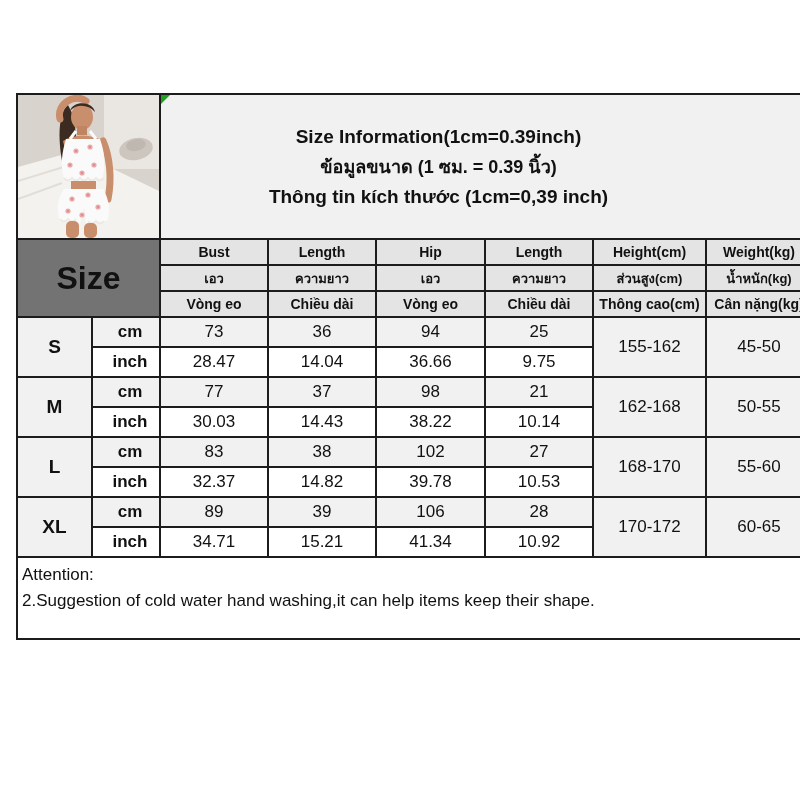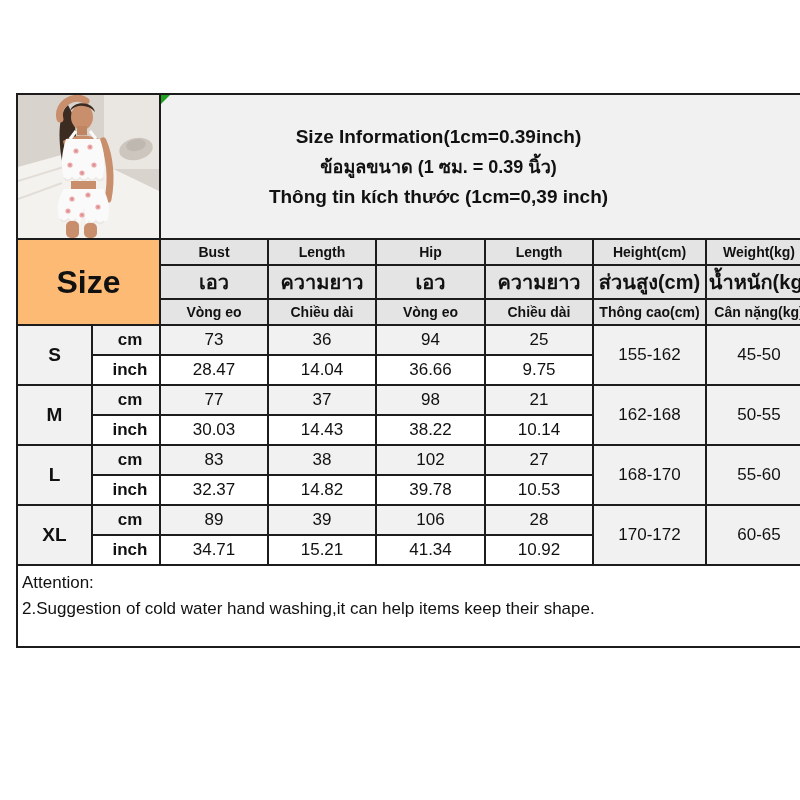--- a/index.html
+++ b/index.html
@@ -23,22 +23,22 @@
   .title-line.th { font-size:18px; }
   .corner-flag {
     position:absolute; top:0; left:0; width:0; height:0;
     border-top:9px solid #21a121; border-right:9px solid transparent;
   }
 
   
   table { border-collapse:collapse; table-layout:fixed; width:795px; }
   td, th { border:2px solid #1c1c1c; text-align:center; vertical-align:middle; padding:0; overflow:hidden; }
   thead th { background:#e4e4e4; font-weight:bold; font-size:14px; height:24px; }
-  thead tr.th-row th { font-size:20px; }
-  td.corner { background:#fdba74; font-weight:bold; font-size:32px; }
+  thead tr.th-row th { font-size:13px; }
+  td.corner { background:#737373; font-weight:bold; font-size:32px; }
   tbody td { height:28px; font-size:17px; font-weight:normal; }
   tbody tr.cm-row td { background:#f1f1f1; }
   tbody tr.inch-row td { background:#ffffff;margin-left:40px; }
   tbody td.size-letter { background:#e4e4e4; font-weight:bold; font-size:19px; }
   tbody td.unit { font-weight:bold;padding-left:8px; }
 
   
   .attention {
     border:2px solid #1c1c1c; border-top:0; background:#ffffff;
     padding:4px 6px 24px 4px; font-size:17px; line-height:26px;

